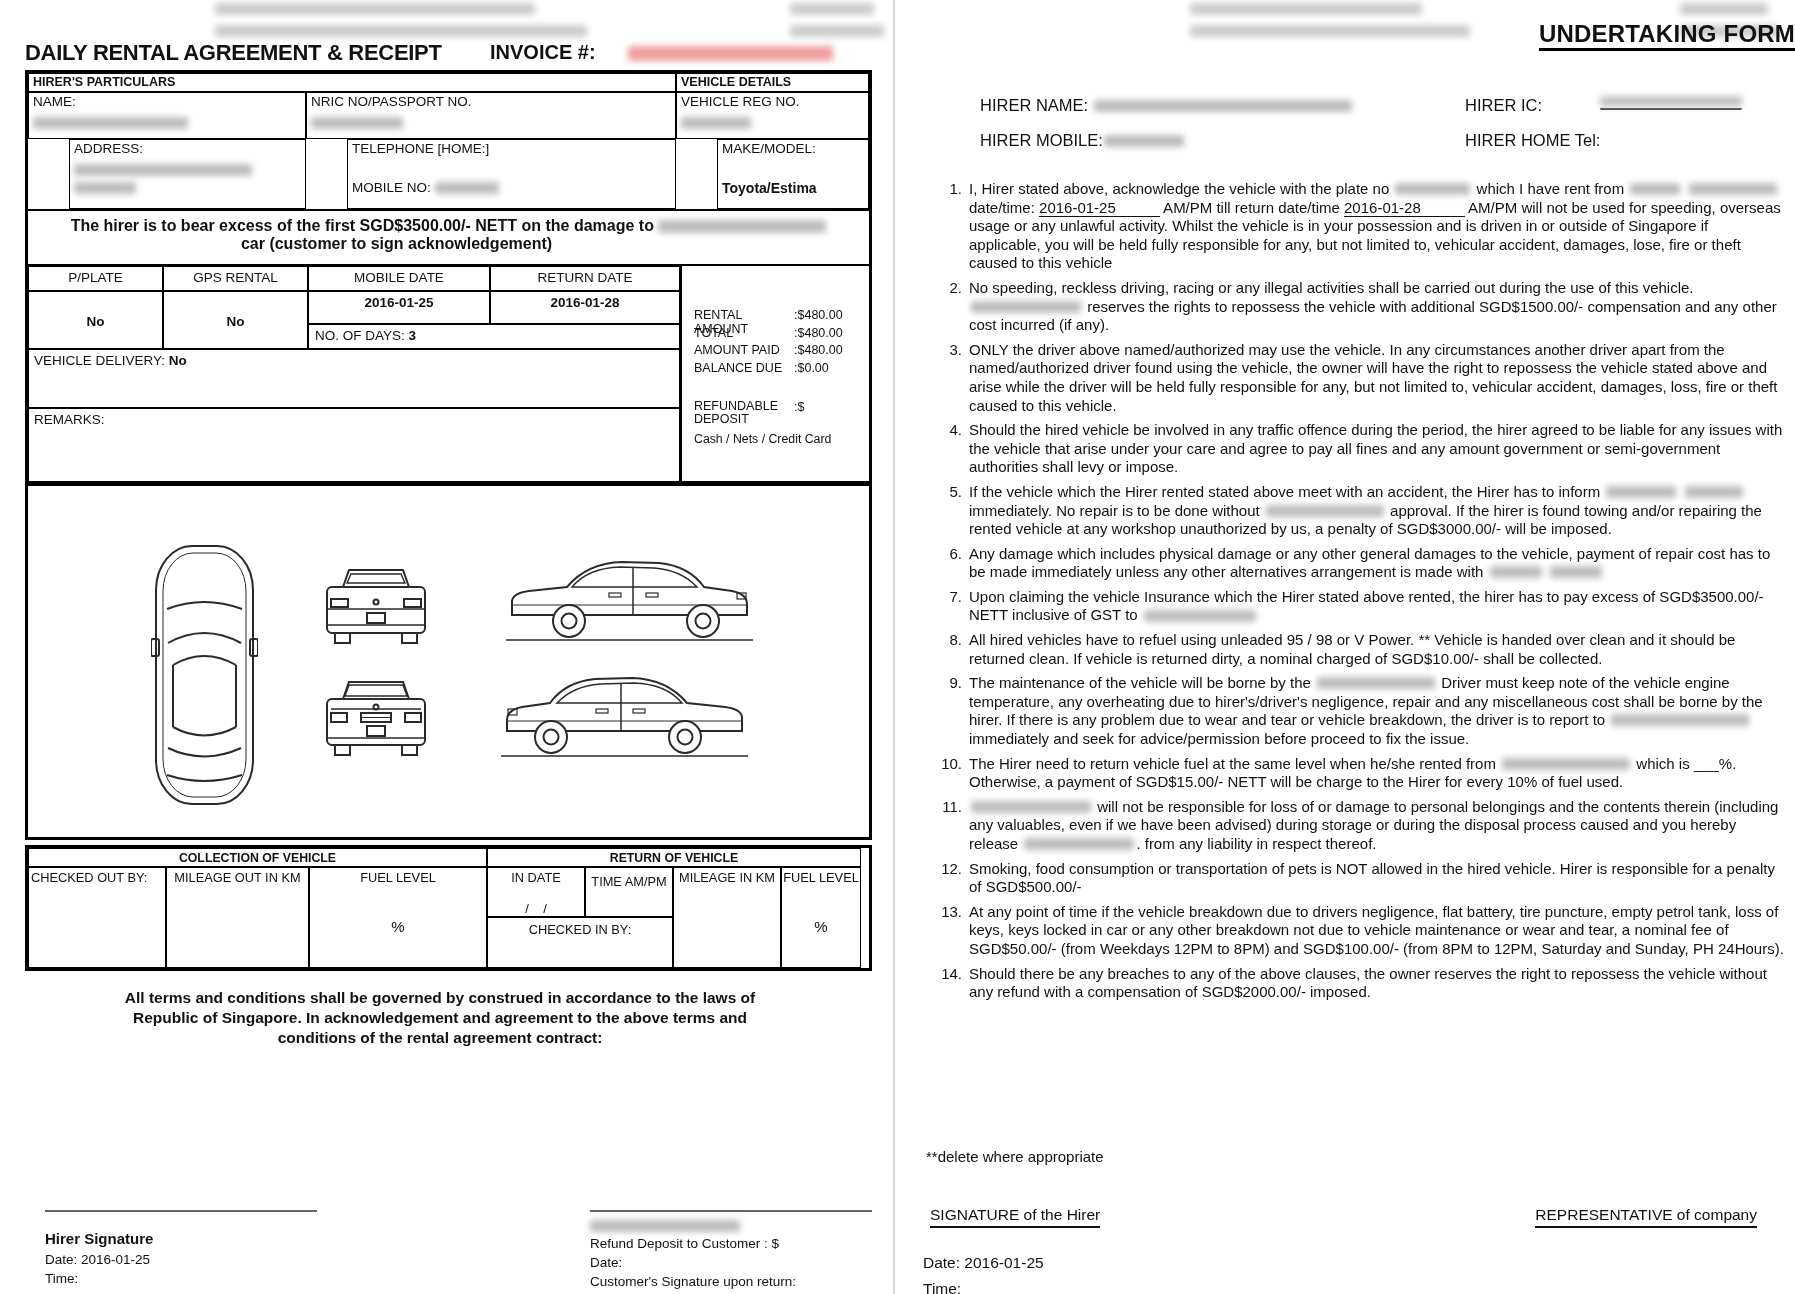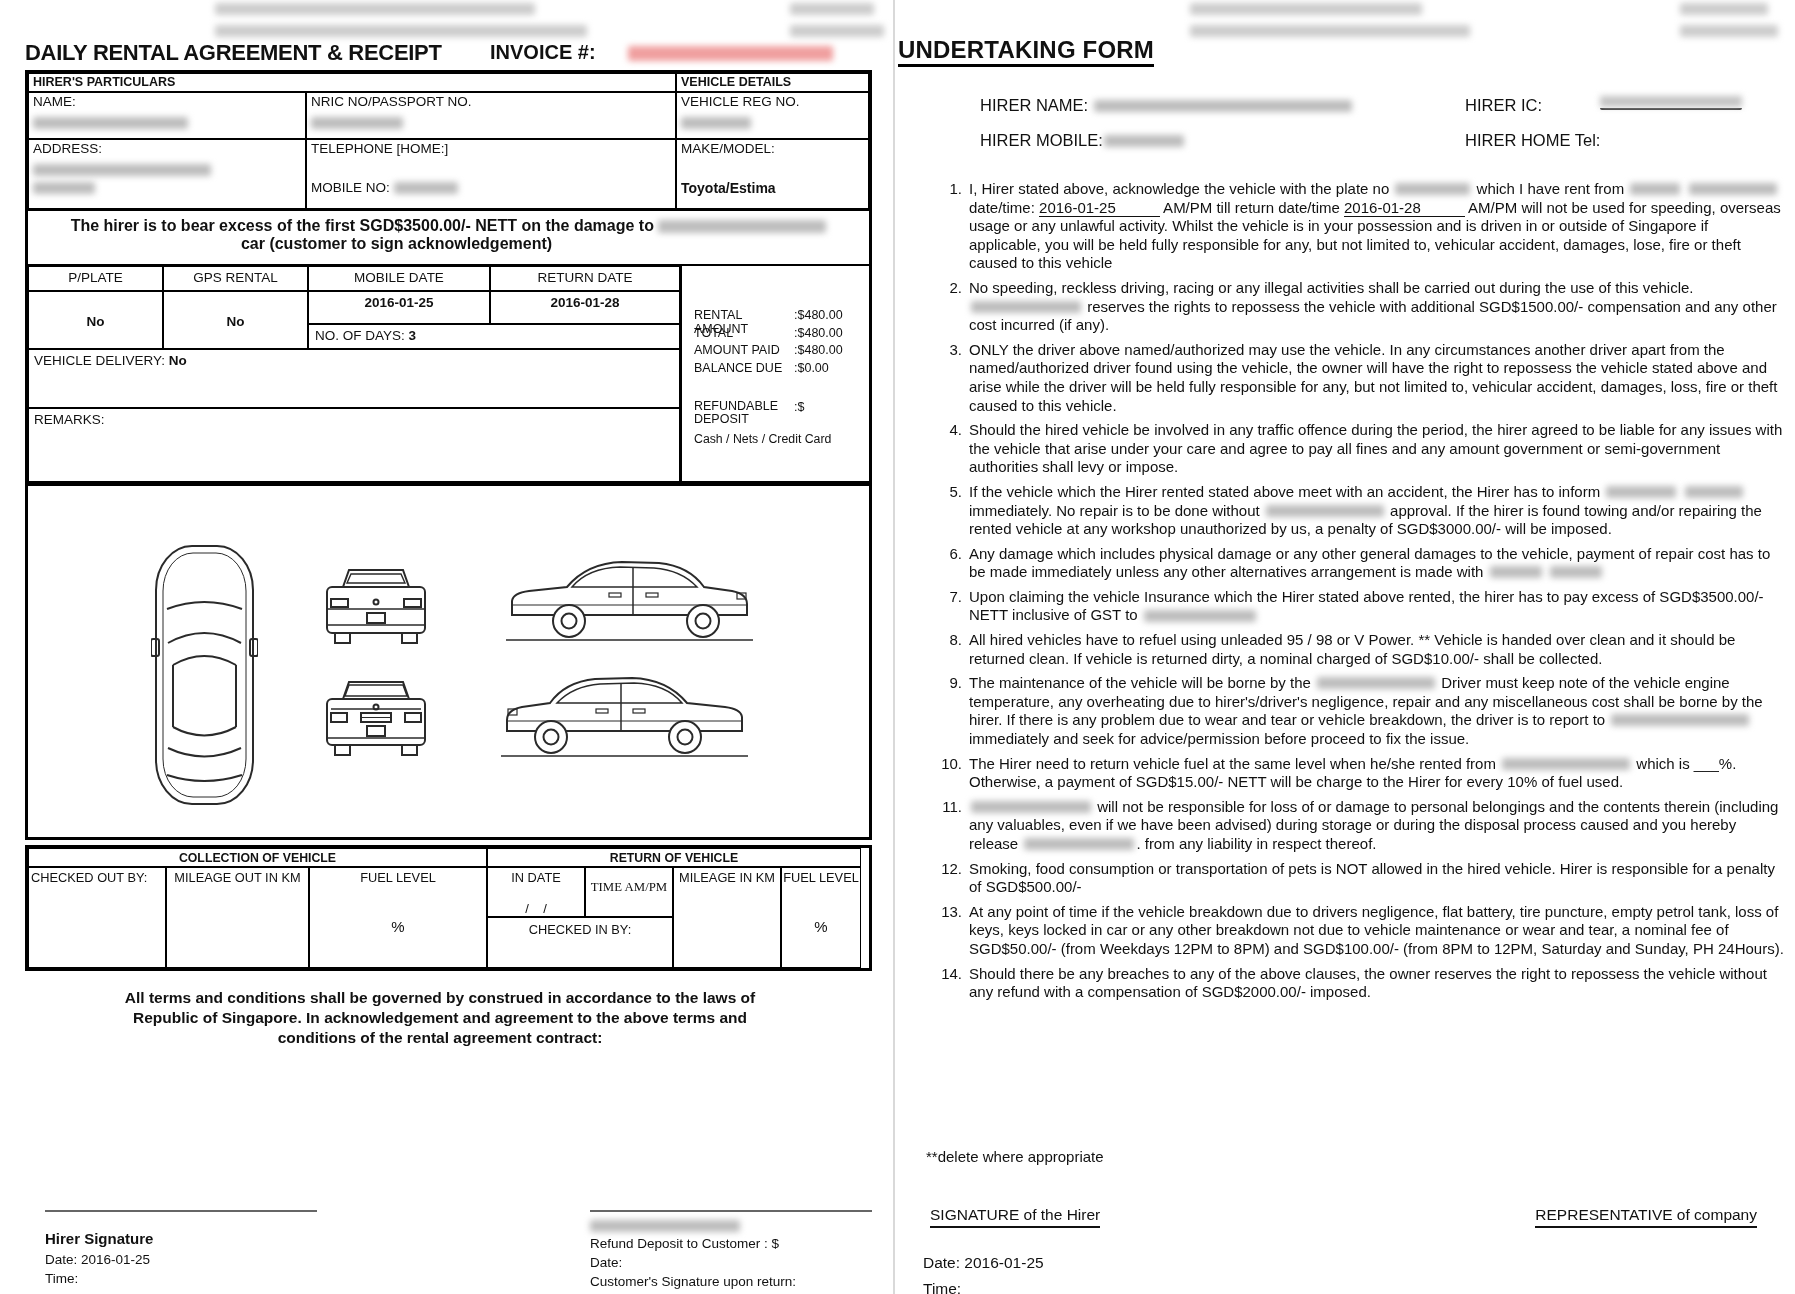--- a/index.html
+++ b/index.html
@@ -18,21 +18,21 @@
 
   
   .pageL{position:absolute;left:0;top:0;width:898px;height:1294px;}
   .titleL{left:25px;top:40px;font-size:22px;font-weight:bold;letter-spacing:-0.3px;}
   .invLabel{left:490px;top:41px;font-size:20px;font-weight:bold;}
 
   .mainTable{left:25px;top:70px;width:847px;border:3px solid #000;box-sizing:border-box;}
   .g3{display:grid;grid-template-columns:278px 370px 193px;}
   .cell{border:1.2px solid #000;box-sizing:border-box;padding:1px 4px;font-size:13.5px;overflow:hidden;}
   .secHead{font-size:12.5px;font-weight:bold;padding-top:1px;}
-  .rowA{height:19px;} .rowB{height:47px;} .rowC{height:70px;}
+  .rowA{height:19px;} .rowB{height:47px;} .rowC{height:70px;margin-left:41px;}
   .span2{grid-column:1/3;}
   .notice{border-top:2px solid #000;height:55px;text-align:center;font-weight:bold;font-size:16px;padding-top:6px;box-sizing:border-box;}
   .notice .l2{transform:translateX(-52px);}
   .midWrap{display:flex;border-top:2px solid #000;height:217px;box-sizing:border-box;}
   .subGrid{display:grid;width:652px;grid-template-columns:135px 145px 182px 190px;grid-template-rows:25px 33px 25px 59px 75px;}
   .sc{border:1.5px solid #000;box-sizing:border-box;font-size:13.5px;text-align:center;padding-top:3px;overflow:hidden;}
   .hP{grid-area:1/1/2/2;} .hG{grid-area:1/2/2/3;} .hC{grid-area:1/3/2/4;} .hR{grid-area:1/4/2/5;}
   .vP{grid-area:2/1/4/2;display:flex;align-items:center;justify-content:center;font-weight:bold;}
   .vG{grid-area:2/2/4/3;display:flex;align-items:center;justify-content:center;font-weight:bold;}
   .vC{grid-area:2/3/3/4;font-weight:bold;} .vR{grid-area:2/4/3/5;font-weight:bold;}
@@ -49,38 +49,38 @@
   .carBox{left:25px;top:483px;width:847px;height:357px;border:3px solid #000;box-sizing:border-box;}
   .carBox svg{position:absolute;stroke:#2a2a2a;fill:none;stroke-width:2;}
 
   .ctable{left:25px;top:845px;width:847px;border:3px solid #000;box-sizing:border-box;display:grid;
           grid-template-columns:138px 143px 178px 98px 88px 108px 80px;grid-template-rows:19px 20px 30px 51px;}
   .cc{border:1.2px solid #000;box-sizing:border-box;font-size:12.8px;text-align:center;overflow:hidden;}
   .cc.headrow{font-size:12.3px;font-weight:bold;padding-top:2px;}
   .chCol{grid-area:1/1/2/4;} .chRet{grid-area:1/4/2/8;}
   .cc1{grid-area:2/1/5/2;text-align:left;padding:2px 2px;} .cc2{grid-area:2/2/5/3;padding-top:2px;}
   .cc3{grid-area:2/3/5/4;display:flex;flex-direction:column;padding-top:2px;}
-  .cc4{grid-area:2/4/4/5;padding-top:2px;} .cc5{grid-area:2/5/4/6;padding-top:12px;font-family:Liberation Serif, serif;}
+  .cc4{grid-area:2/4/4/5;padding-top:2px;} .cc5{grid-area:2/5/4/6;padding-top:6px;}
   .cc6{grid-area:2/6/5/7;padding-top:2px;} .cc7{grid-area:2/7/5/8;display:flex;flex-direction:column;padding-top:2px;}
   .ccIn{grid-area:4/4/5/6;padding-top:4px;}
   .pct{flex:1;display:flex;align-items:center;justify-content:center;font-size:15px;}
   .slashes{margin-top:16px;font-size:13px;}
 
   .terms{left:100px;top:988px;width:680px;text-align:center;font-weight:bold;font-size:15.5px;line-height:20px;}
 
   .sigLine{border-top:2px solid #666;height:0;}
   .sigL{left:45px;top:1210px;width:272px;}
   .sigL .t1{font-size:15px;font-weight:bold;margin-top:18px;}
   .sigL .t2{font-size:13.5px;margin-top:5px;} .sigL .t3{font-size:13.5px;margin-top:4px;}
   .sigR{left:590px;top:1210px;width:282px;}
   .sigR .t2{font-size:13.5px;margin-top:4px;}
 
   
   .pageR{position:absolute;left:898px;top:0;width:897px;height:1294px;}
-  .titleR{left:0;top:36px;width:100%;text-align:left;}
+  .titleR{left:0;top:20px;width:100%;text-align:right;}
   .titleR span{font-size:24px;font-weight:bold;border-bottom:3px solid #000;padding-bottom:1px;letter-spacing:0.2px;}
   .hirerLbl{font-size:16.5px;}
   .clauseList{left:28px;top:180px;width:858px;}
   .clause{display:flex;margin-bottom:6px;}
   .cnum{width:36px;text-align:right;padding-right:7px;font-size:15px;line-height:18.6px;flex:none;}
   .cbody{flex:1;font-size:15px;line-height:18.6px;}
   .cbody .redact{height:12px;margin:0 2px;transform:translateY(-1px);}
   .uline{border-bottom:1.5px solid #111;padding-right:44px;}
   .footnote{left:28px;top:1148px;font-size:15px;}
   .sigHirer{left:32px;top:1206px;font-size:15.5px;border-bottom:2px solid #111;padding-bottom:2px;}

